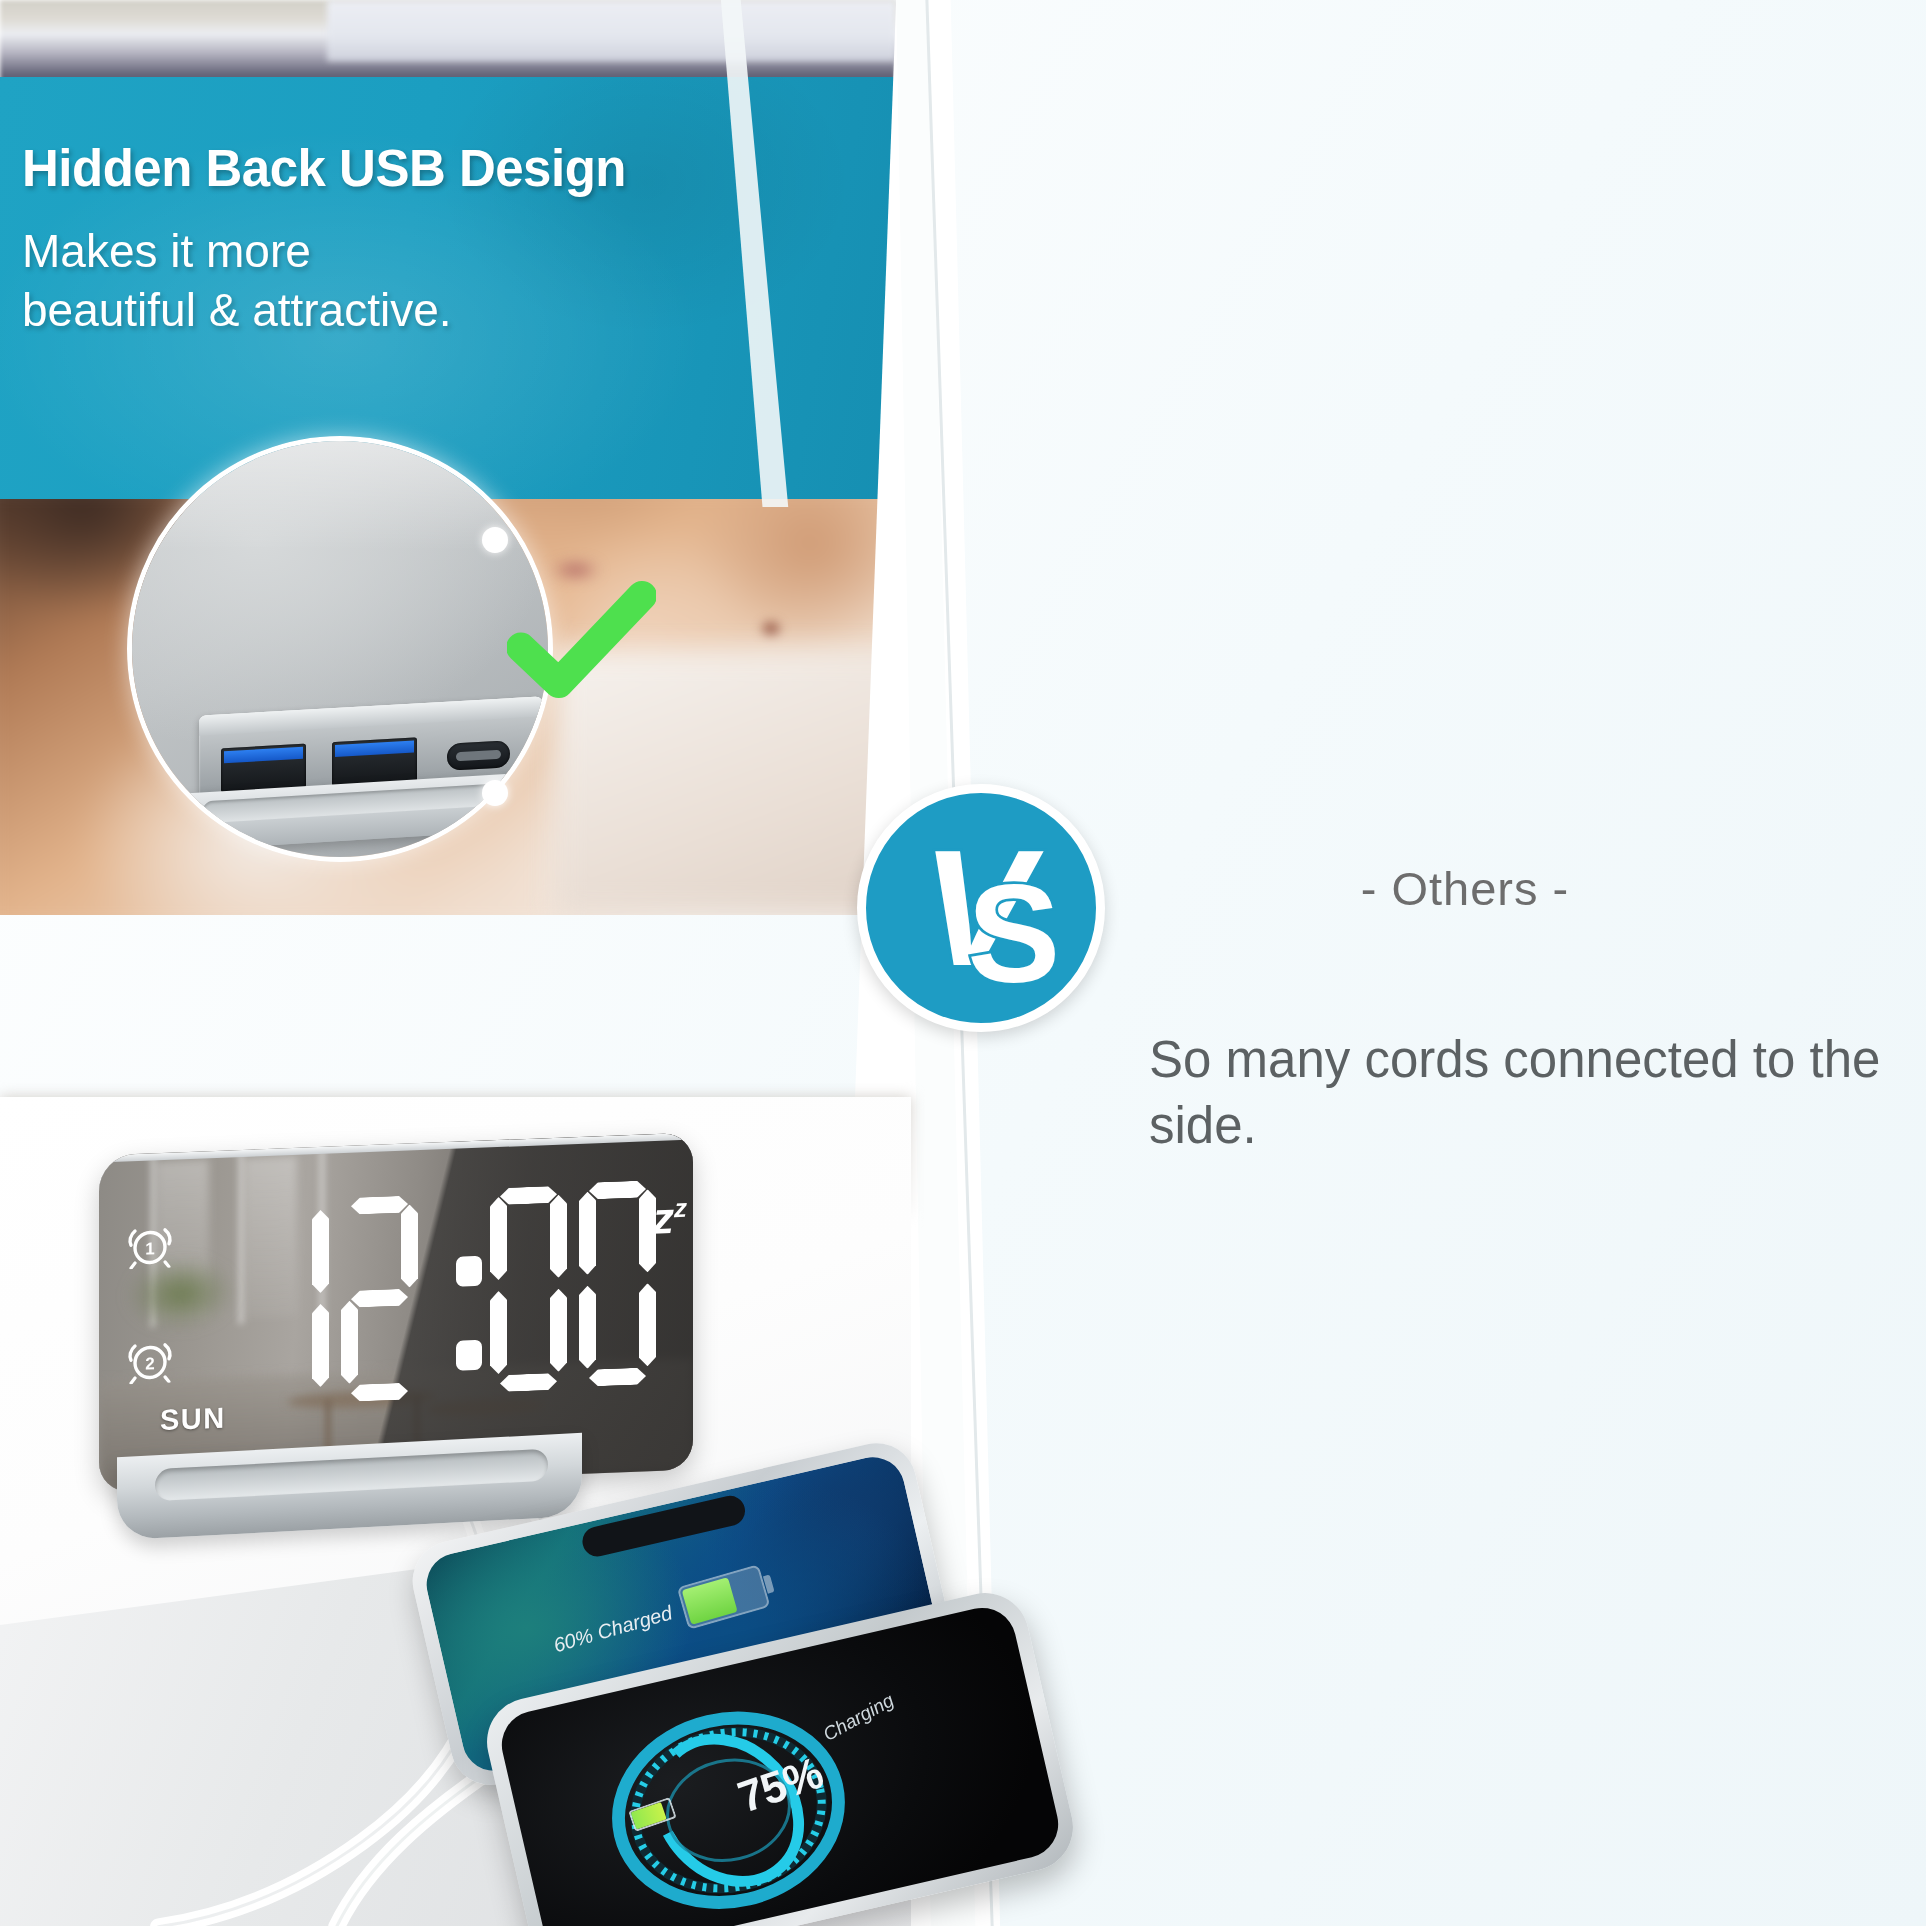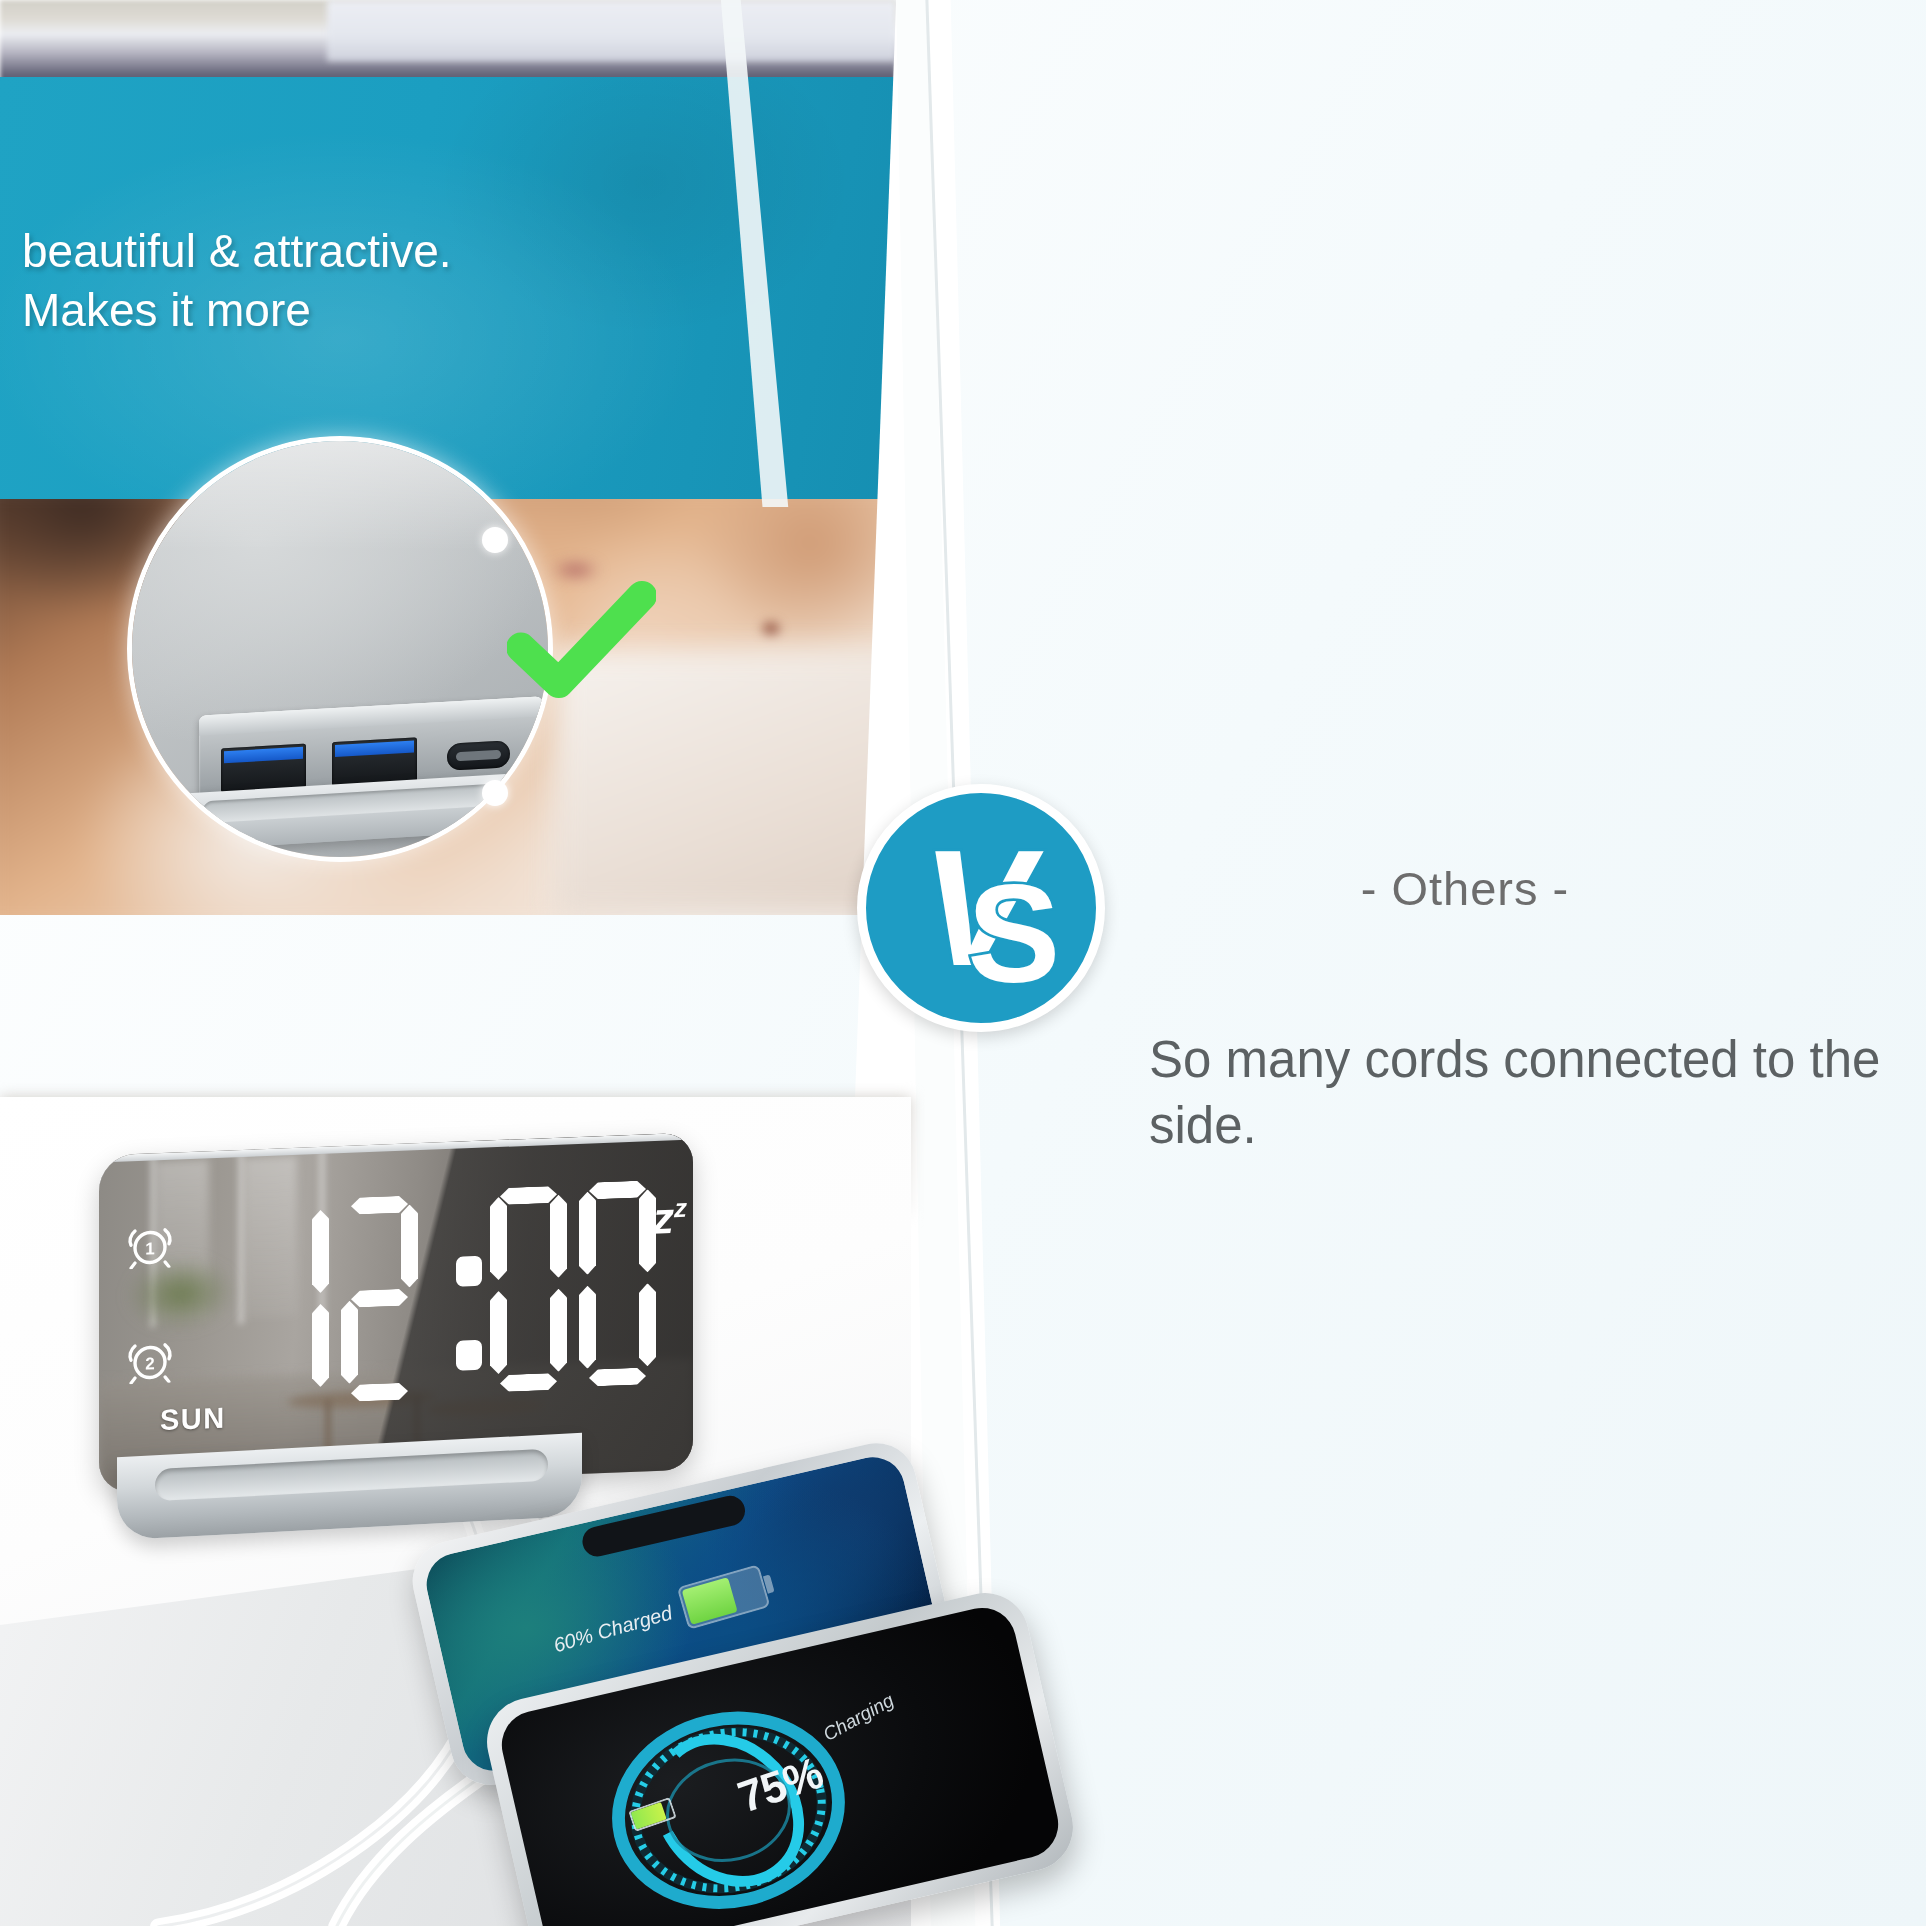--- a/index.html
+++ b/index.html
@@ -426,23 +426,24 @@
 <body>
 
 <div id="stage">
 
   <div class="bg-right"></div>
 
   <div class="top-strip"></div>
   <div class="top-strip-2"></div>
 
   <div class="teal-banner"></div>
+  <div class="banner-h1">Hidden Back USB Design</div>
   <div class="banner-sub">
+    <div>Makes it more</div>
     <div>beautiful &amp; attractive.</div>
-    <div>Makes it more</div>
   </div>
 
   <div class="bed-photo">
     <div class="lips"></div>
     <div class="mole"></div>
     <div class="robe"></div>
   </div>
 
   <div class="circle-inset">
     <div class="plate"></div>

